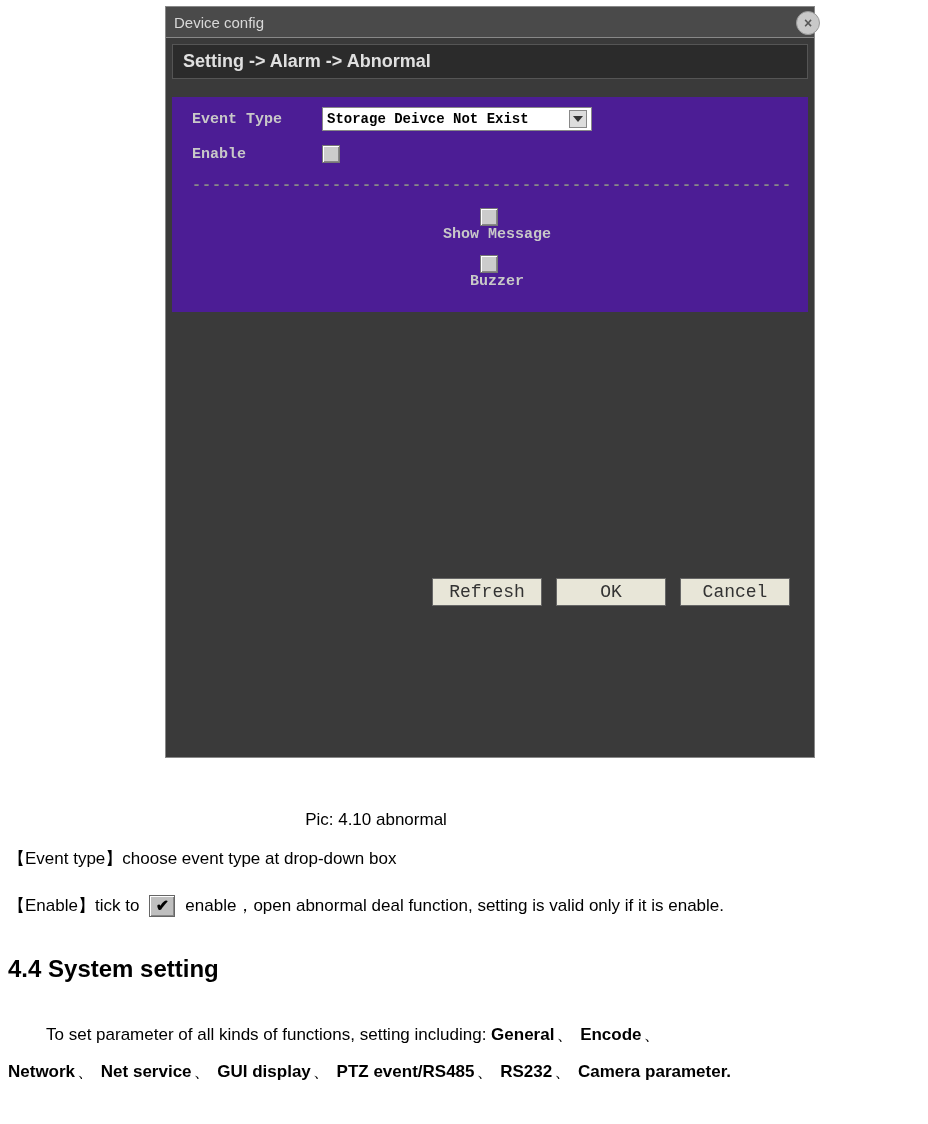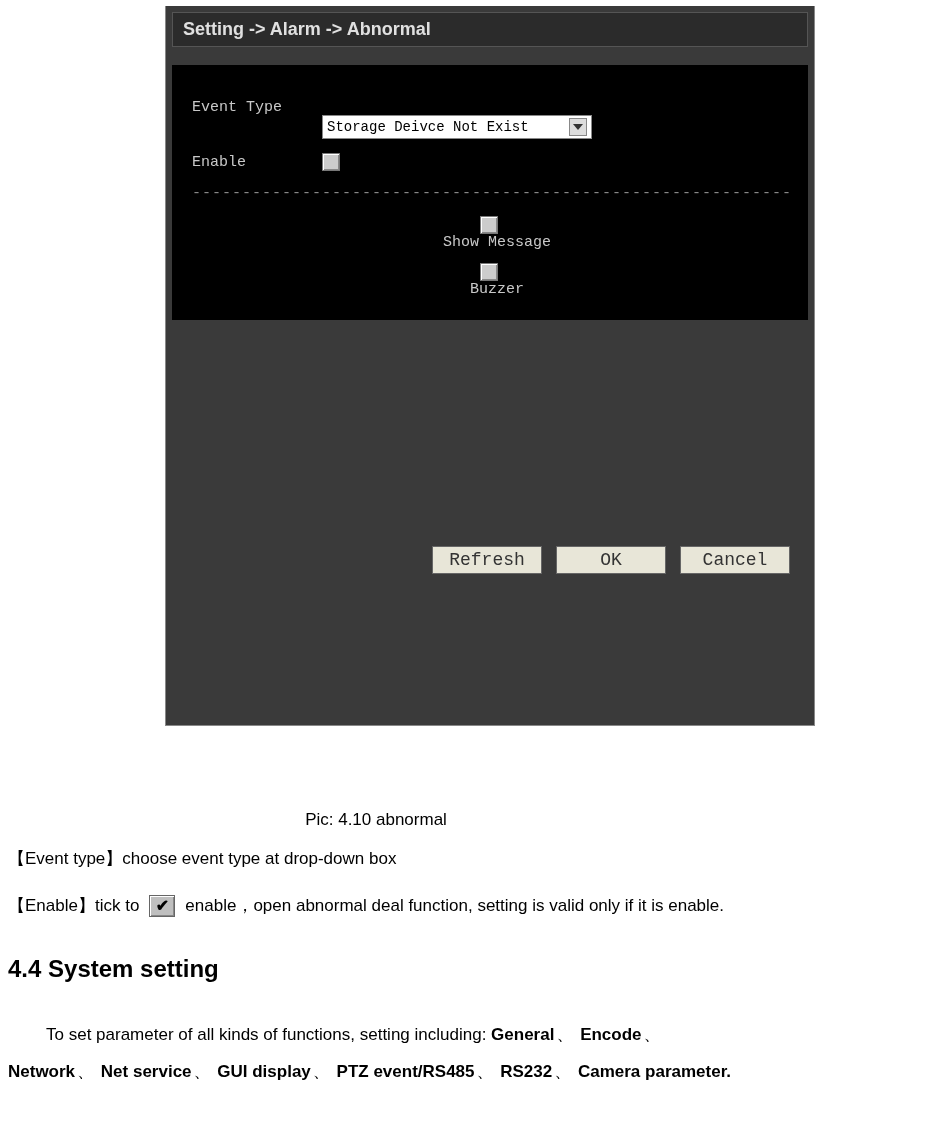--- a/index.html
+++ b/index.html
@@ -59,25 +59,26 @@
     background: #2b2b2b;
     color: #e0e0e0;
     font-family: Liberation Sans, sans-serif;
     font-size: 18px;
     font-weight: bold;
     padding: 6px 10px;
     border: 1px solid #555;
     margin-bottom: 18px;
   }
   .form-area {
-    background: #000000;
+    background: #4c1d95;
     padding: 10px 14px 10px 20px;
     color: #c8c8c8;
     font-family: "SimSun", "Courier New", monospace;
     font-size: 15px;
+    font-weight: bold;
   }
   .form-row {
     display: flex;
     align-items: center;
     margin-bottom: 14px;
   }
   .form-label {
     width: 130px;
     white-space: nowrap;
   }
@@ -86,21 +87,20 @@
     border: 1px solid #888;
     width: 270px;
     height: 24px;
     display: flex;
     align-items: center;
     justify-content: space-between;
     padding: 0 4px;
     color: #000;
     font-family: "SimSun", "Courier New", monospace;
     font-size: 14px;
-    margin-top: 40px;
   }
   .dd-arrow {
     width: 18px;
     height: 18px;
     background: #ddd;
     border: 1px solid #888;
     position: relative;
     display: inline-block;
   }
   .dd-arrow::after {
@@ -197,20 +197,24 @@
   .sys-para {
     text-indent: 38px;
     line-height: 2.2;
   }
   .sep { margin: 0 2px; }
 </style>
 </head>
 <body>
 
 <div class="dialog-wrap">
+  <div class="titlebar">
+    <span class="titlebar-text">Device config</span>
+    <span class="close-btn">×</span>
+  </div>
   <div class="dialog-body">
     <div class="breadcrumb">Setting -&gt; Alarm -&gt; Abnormal</div>
 
     <div class="form-area">
       <div class="form-row">
         <span class="form-label">Event Type</span>
         <div class="dropdown">
           <span>Storage Deivce Not Exist</span>
           <span class="dd-arrow"></span>
         </div>

